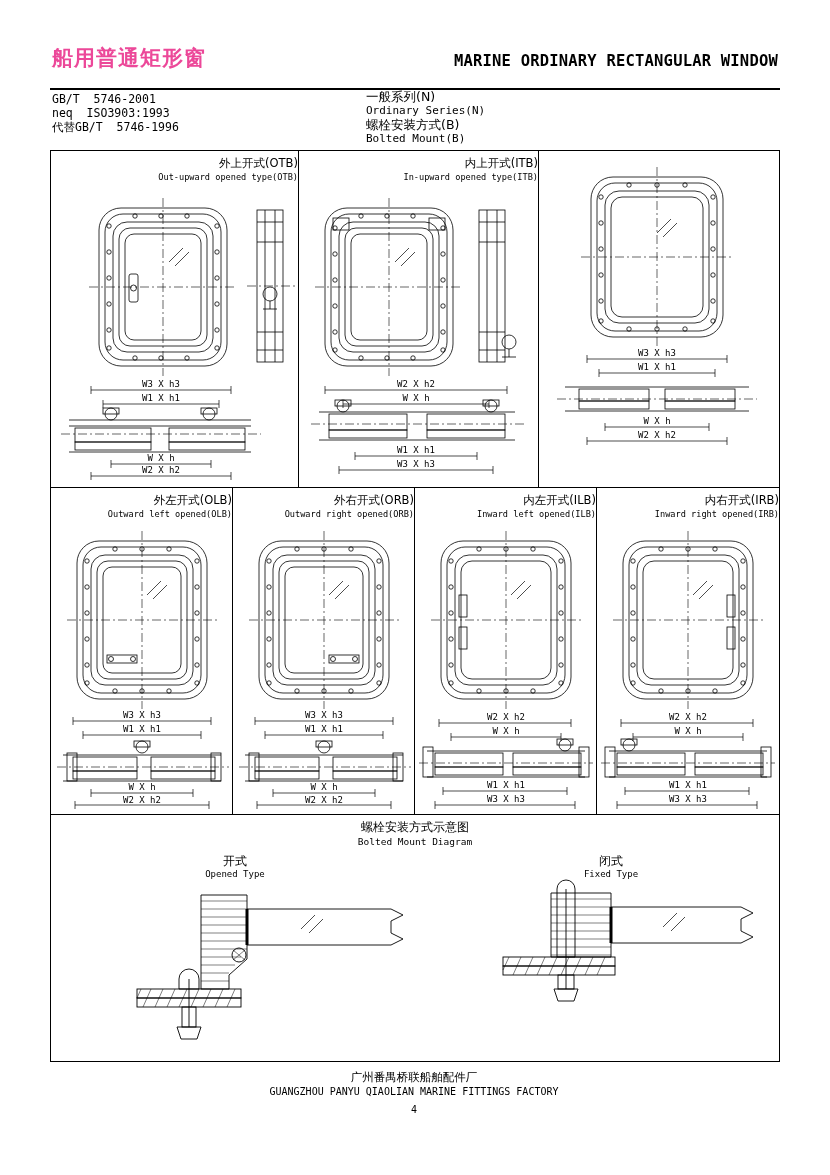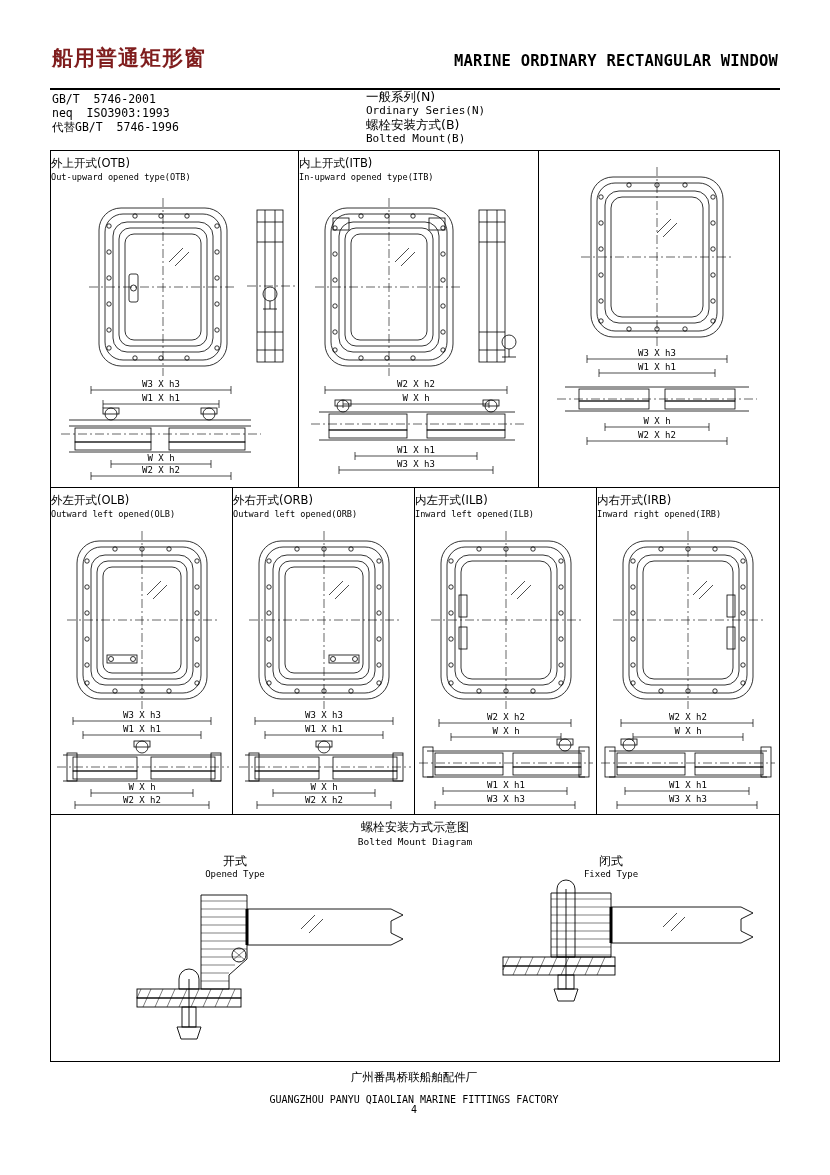--- a/index.html
+++ b/index.html
@@ -8,49 +8,49 @@
     position:relative;width:830px;height:1175px;background:#ffffff;margin:0 auto;
     overflow:hidden;
   }
   .sheet{
     position:absolute;left:50px;top:42px;width:730px;height:1072px;
   }
   
   .hdr{position:relative;height:46px;border-bottom:2px solid #000;}
   .hdr-cn{
     position:absolute;left:2px;top:2px;font-family:"DejaVu Sans",sans-serif;
-    font-size:21px;font-weight:bold;letter-spacing:1px;color:#7f1d1d;
+    font-size:21px;font-weight:bold;letter-spacing:1px;color:#ec4899;
   }
   .hdr-en{
     position:absolute;right:2px;top:10px;font-family:"DejaVu Sans Mono",monospace;
     font-size:15.5px;font-weight:bold;letter-spacing:.2px;color:#000;padding-left:16px;
   }
   
   .stdblock{position:absolute;left:2px;top:50px;font-family:"DejaVu Sans Mono",monospace;font-size:11.5px;line-height:14px;color:#000;}
   .stdblock div{white-space:pre;}
   .seriesblock{position:absolute;left:316px;top:48px;font-family:"DejaVu Sans Mono",monospace;font-size:11px;line-height:14px;color:#000;}
   .seriesblock .cn{font-family:"DejaVu Sans",sans-serif;font-size:12.5px;}
   
   .grid{position:absolute;left:0;top:108px;width:728px;height:910px;border:1.6px solid #000;}
   .row{position:relative;width:100%;}
   .r1{height:336px;border-bottom:1.4px solid #000;}
   .r2{height:326px;border-bottom:1.4px solid #000;}
   .r3{height:244px;}
   .cell{position:relative;float:left;height:100%;box-sizing:border-box;}
   .cell.bdr{border-right:1.4px solid #000;}
-  .ctitle{text-align:left;margin-top:5px;}
+  .ctitle{text-align:right;margin-top:5px;}
   .ctitle .cn{font-family:"DejaVu Sans",sans-serif;font-size:11.5px;color:#000;}
   .ctitle .en{font-family:"DejaVu Sans Mono",monospace;font-size:8.6px;color:#000;margin-top:1px;}
   svg{display:block;}
   .dimtxt{font-family:"DejaVu Sans Mono",monospace;font-size:9px;fill:#000;}
   .ttl{font-family:"DejaVu Sans",sans-serif;}
   
   .footer{position:absolute;left:0;top:1028px;width:728px;text-align:center;}
   .footer .cn{font-family:"DejaVu Sans",sans-serif;font-size:11.5px;color:#000;}
-  .footer .en{font-family:"DejaVu Sans Mono",monospace;font-size:10px;color:#000;margin-top:9px;}
+  .footer .en{font-family:"DejaVu Sans Mono",monospace;font-size:10px;color:#000;margin-top:1px;}
   .pageno{position:absolute;left:0;top:1062px;width:728px;text-align:center;font-family:"DejaVu Sans Mono",monospace;font-size:10px;color:#000;}
   .bm-title{text-align:center;font-family:"DejaVu Sans",sans-serif;font-size:12px;margin-top:4px;}
   .bm-title .en{font-family:"DejaVu Sans Mono",monospace;font-size:9.5px;}
 </style>
 </head>
 <body>
 
 <div class="page">
   <div class="sheet">
 
@@ -429,21 +429,21 @@
               <text x="91" y="213">W1 X h1</text>
               <text x="91" y="271">W X h</text>
               <text x="91" y="284">W2 X h2</text>
             </g>
           </svg>
         </div>
 
         <div class="cell bdr" style="width:182px">
           <div class="ctitle">
             <div class="cn">外右开式(ORB)</div>
-            <div class="en">Outward left opened(ORB)</div>
+            <div class="en">Outward right opened(ORB)</div>
           </div>
           <svg width="182" height="290" viewBox="0 0 182 290">
             <g fill="none" stroke="#000" stroke-width="0.8">
               <rect x="26" y="22" width="130" height="158" rx="22" ry="22"></rect>
               <rect x="32" y="28" width="118" height="146" rx="18" ry="18"></rect>
               <rect x="40" y="36" width="102" height="130" rx="14" ry="14"></rect>
               <rect x="46" y="42" width="90" height="118" rx="11" ry="11"></rect>
               <rect x="52" y="48" width="78" height="106" rx="9" ry="9"></rect>
               <g stroke-width="0.7">
                 <line x1="96" y1="76" x2="110" y2="62"></line>

